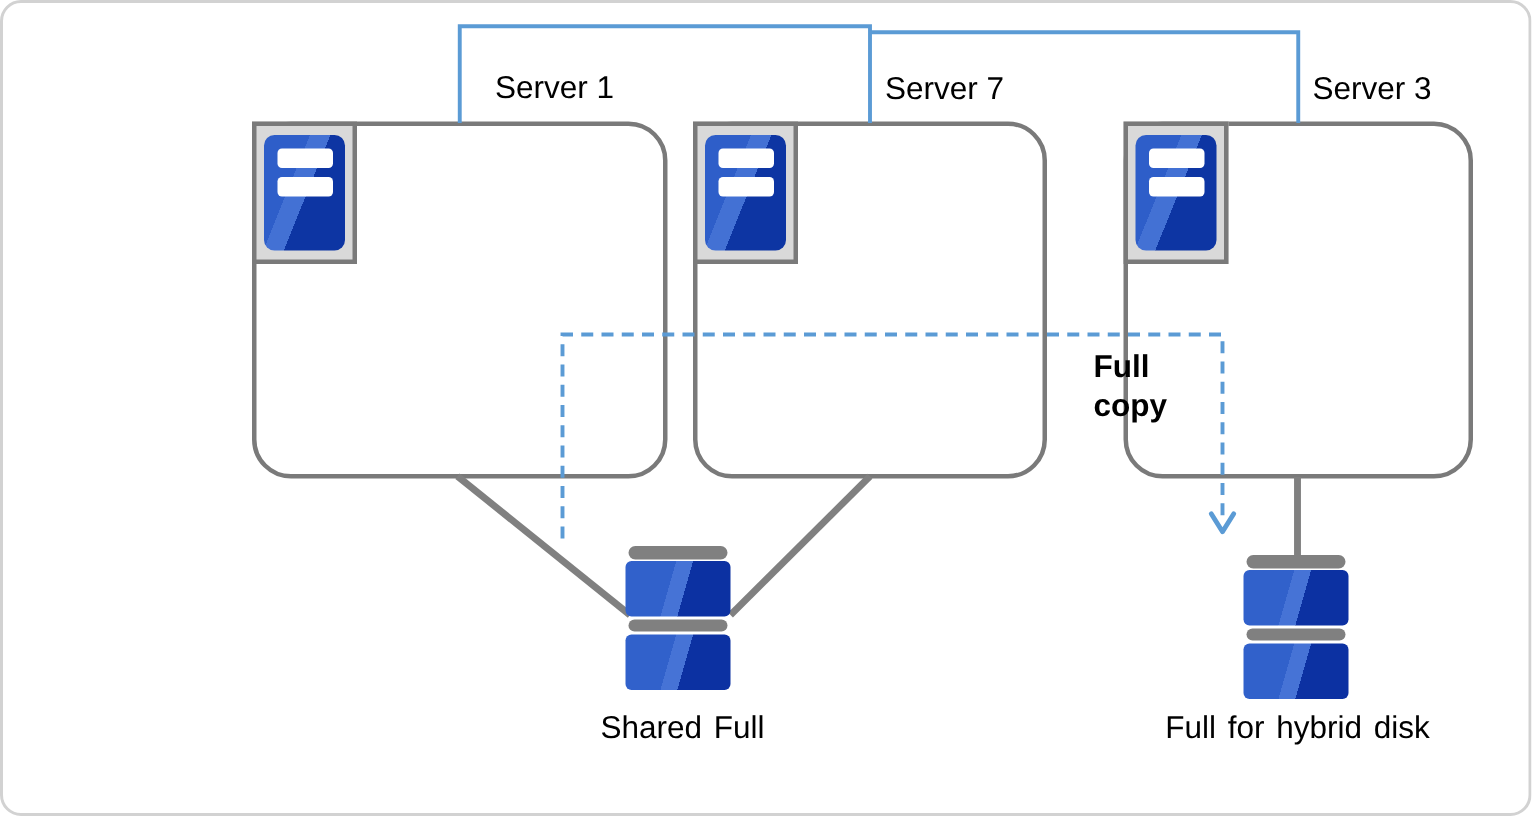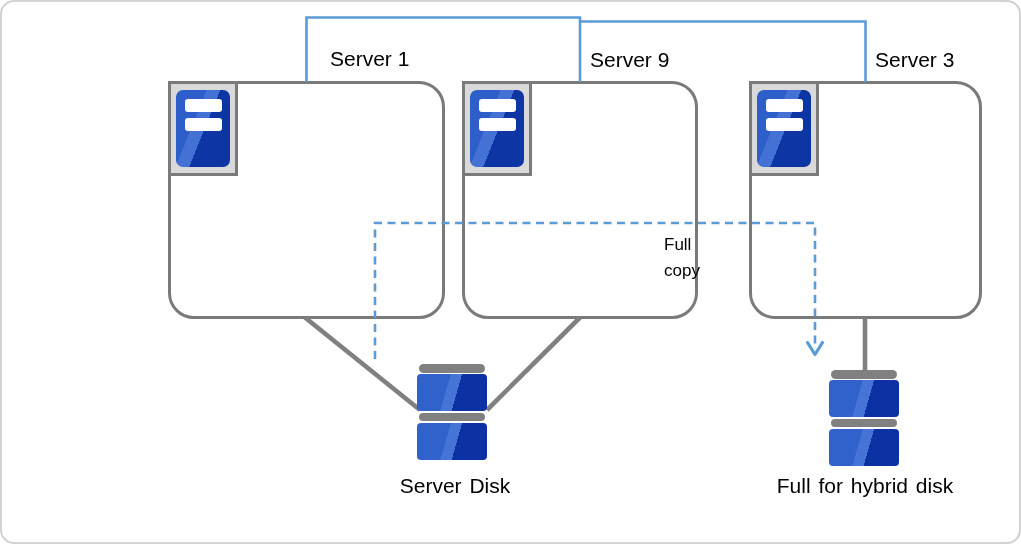--- a/index.html
+++ b/index.html
@@ -60,21 +60,21 @@
   }
   .disk .p1{top:10px;}
   .disk .spacer{position:absolute;left:2px;top:49px;width:66px;height:8px;border-radius:4px;background:#808080;}
   .disk .p2{top:59px;}
 
   
   .label{position:absolute;z-index:4;font-size:21px;line-height:22px;white-space:nowrap;}
   .s1-label{left:328px;top:46px;}
   .s2-label{left:588px;top:47px;}
   .s3-label{left:873px;top:47px;text-align:right;}
-  .full-copy{position:absolute;z-index:4;left:662px;top:230px;font-size:17px;line-height:26px;}
+  .full-copy{position:absolute;z-index:4;left:727px;top:230px;font-size:21px;line-height:26px;font-weight:bold;}
   .disk-label{
     position:absolute;z-index:4;width:300px;
     font-size:21px;line-height:25px;text-align:center;word-spacing:2px;
   }
   .shared-disk-label{left:303px;top:471px;}
   .s3-disk-label{left:713px;top:471px;}
 </style>
 </head>
 <body>
 
@@ -120,29 +120,29 @@
     <div class="platter p2"></div>
   </div>
   <div class="disk disk-s3">
     <div class="cap"></div>
     <div class="platter p1"></div>
     <div class="spacer"></div>
     <div class="platter p2"></div>
   </div>
 
   <div class="label s1-label">Server 1</div>
-  <div class="label s2-label">Server 9</div>
+  <div class="label s2-label">Server 7</div>
   <div class="label s3-label">Server 3</div>
 
   <div class="full-copy">
     <div>Full</div>
     <div>copy</div>
   </div>
 
   <div class="disk-label shared-disk-label">
-    <div>Server Disk</div>
+    <div>Shared Full</div>
   </div>
 
   <div class="disk-label s3-disk-label">
     <div>Full for hybrid disk</div>
   </div>
 
 </div>
 
 </body></html>

